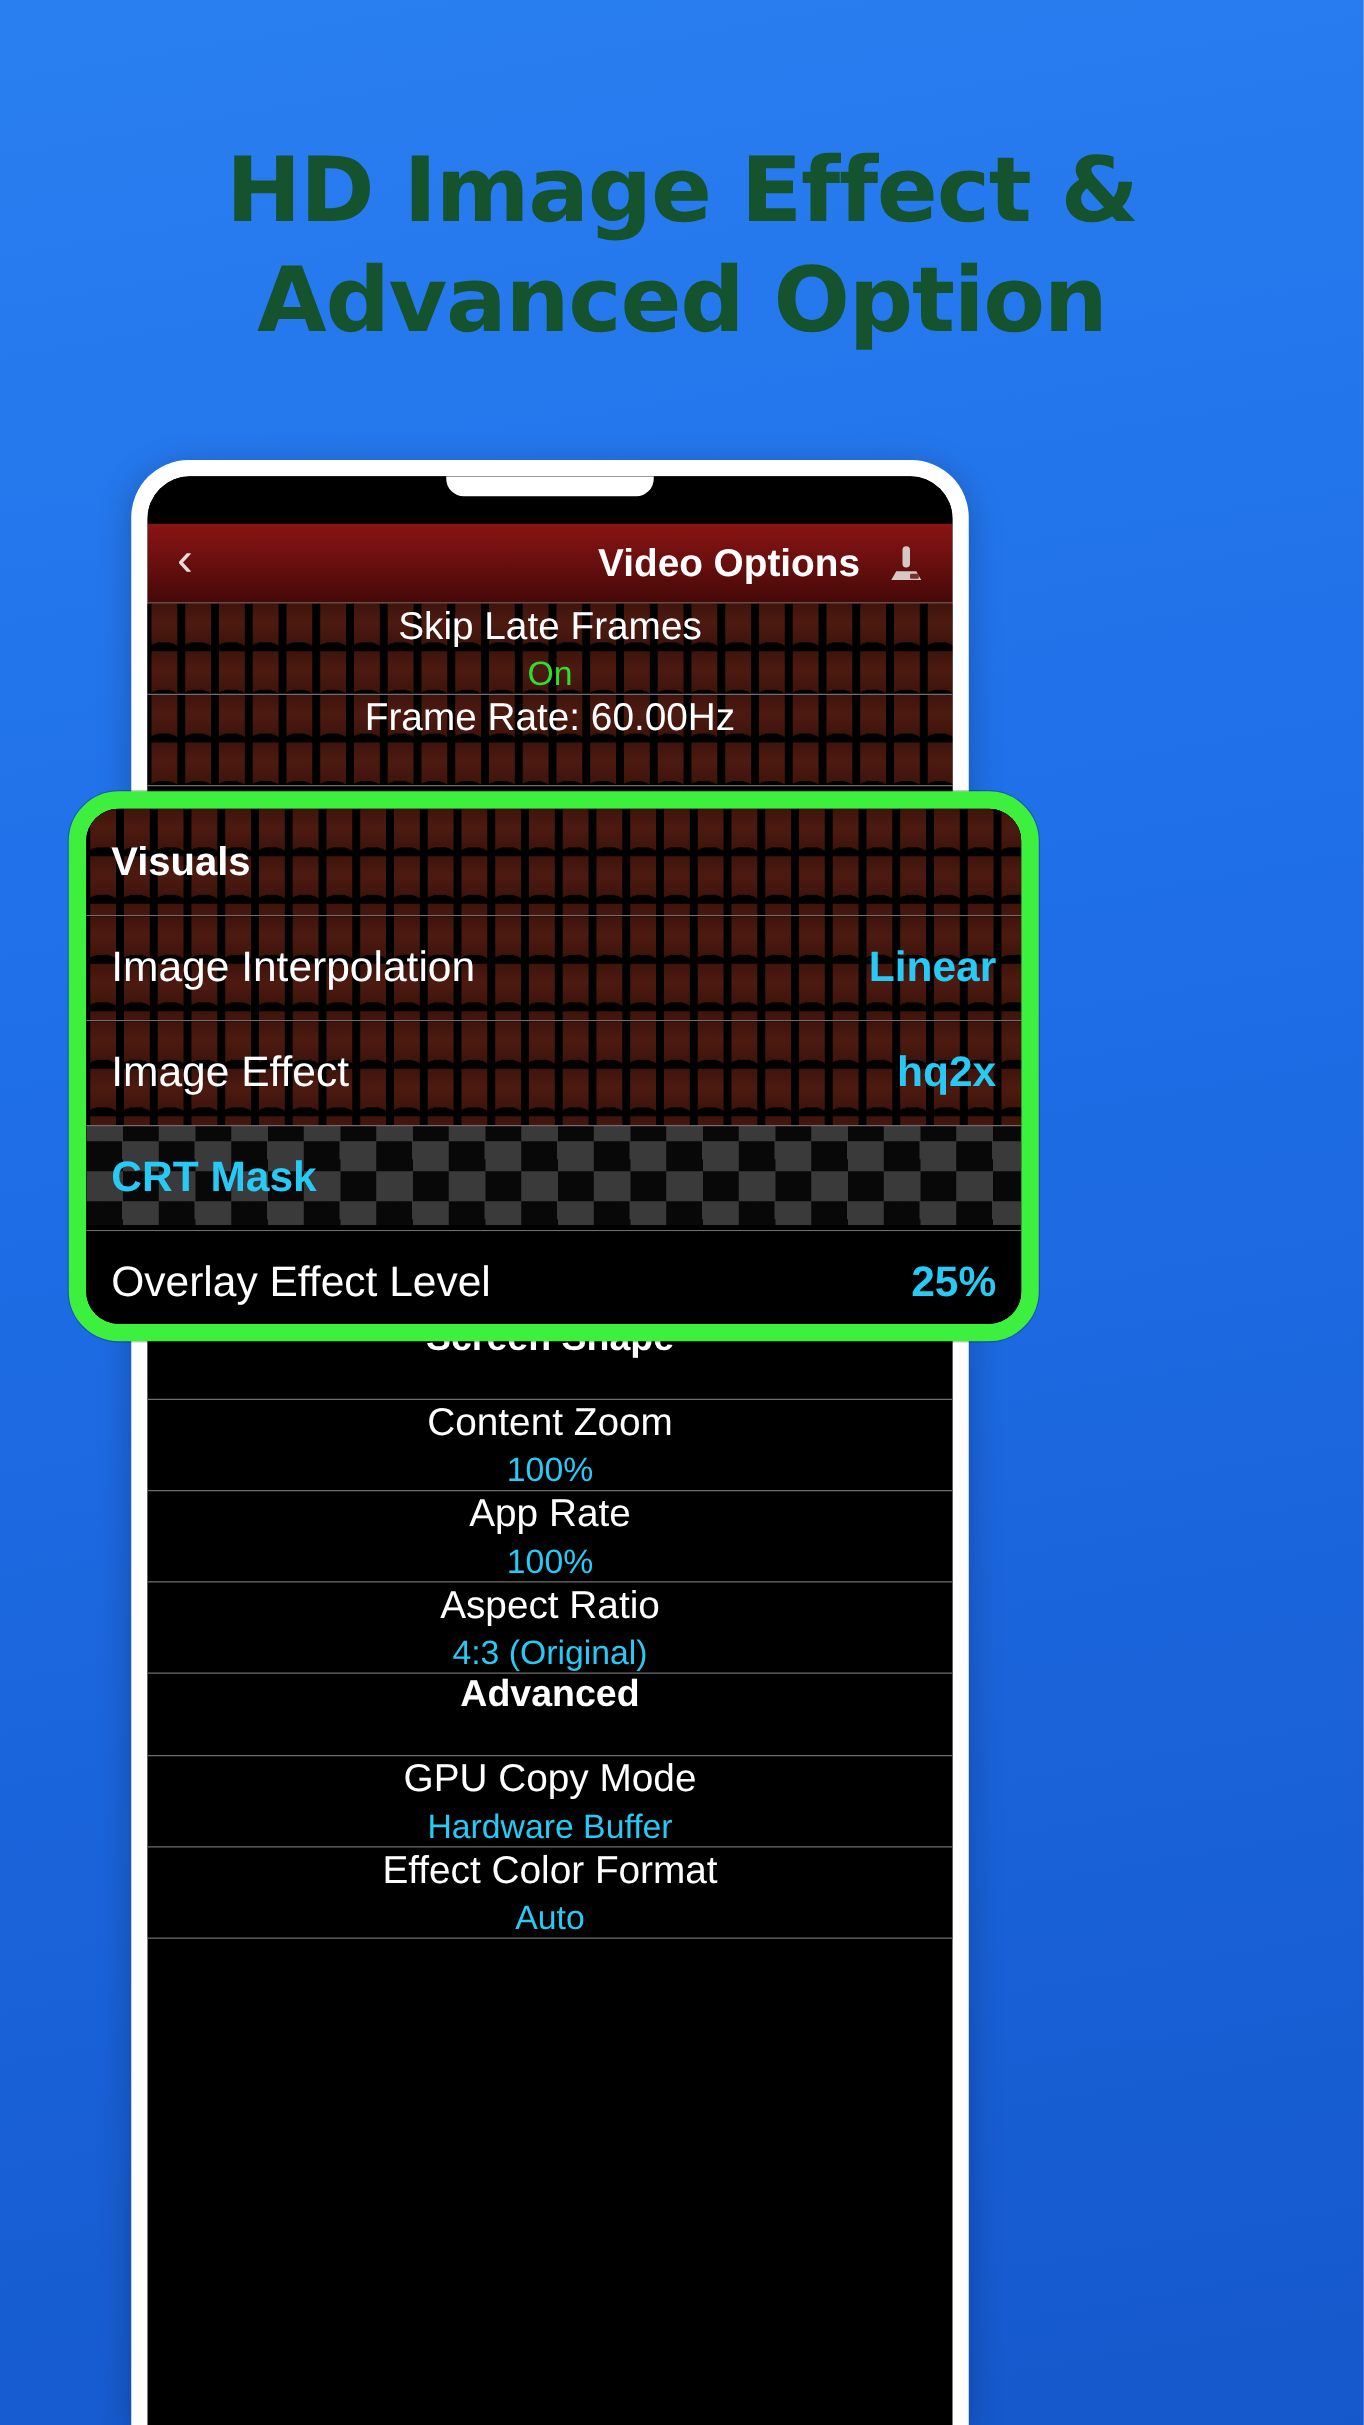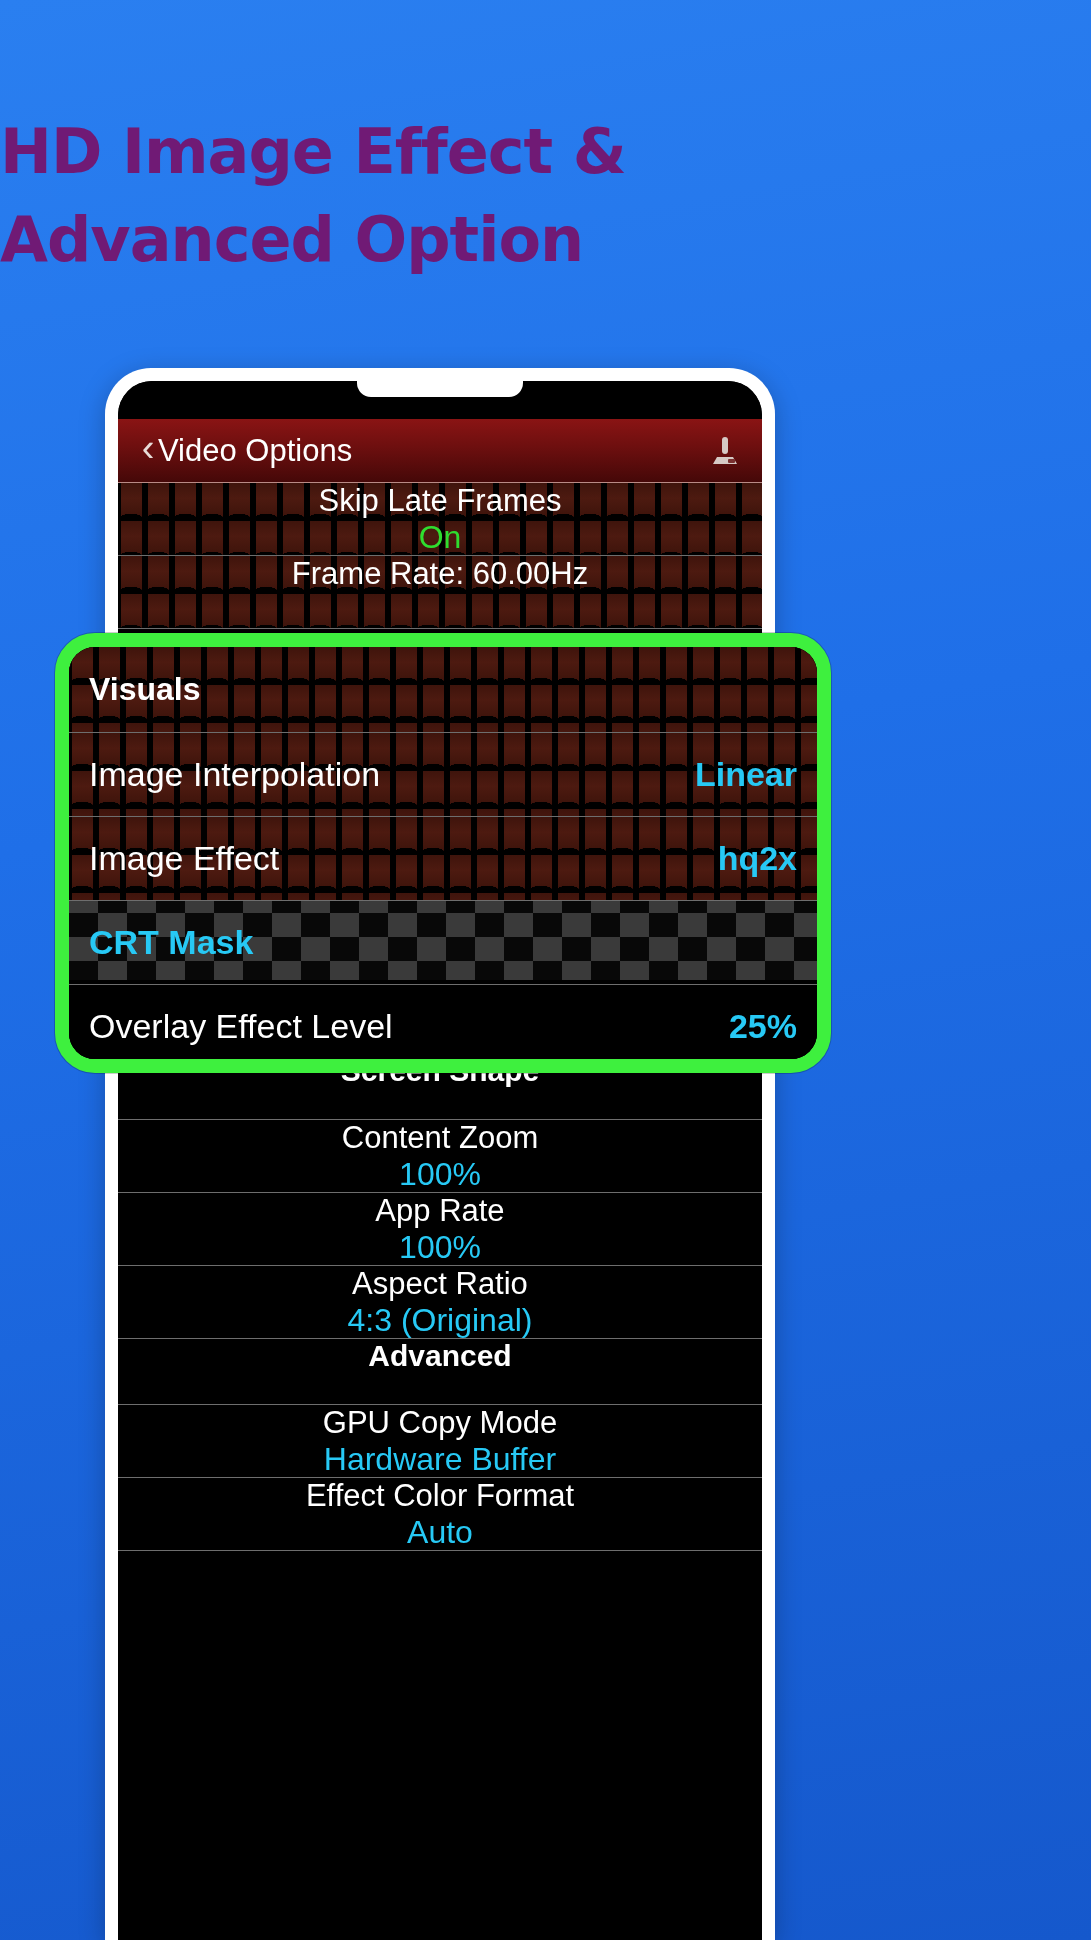--- a/index.html
+++ b/index.html
@@ -8,23 +8,24 @@
     font-family: "Liberation Sans", sans-serif;
     background: linear-gradient(170deg, #2a7ff0 0%, #1f6fe8 40%, #1558cc 100%);
     overflow:hidden;
     position:relative;
   }
 
   
   .headline {
     position:absolute;
     top:108px; left:0; width:1091px;
-    color:#701a75;
+    text-align:center;
+    color:#14532d;
     font-weight:bold;
-    font-size:62px;
+    font-size:72px;
     line-height:88px;
     letter-spacing:-1px;
     font-family:"DejaVu Sans", sans-serif;
   }
   .headline .ln { display:block; white-space:nowrap; }
 
   
   .phone {
     position:absolute;
     left:105px; top:368px;
@@ -59,39 +60,39 @@
     background:linear-gradient(180deg,#8a1414 0%,#6d0f0f 45%,#450808 100%);
     border-bottom:1px solid #b98b86;
     display:flex; align-items:center;
   }
   .back-chevron {
     width:60px; display:flex; align-items:center; justify-content:center;
     color:#e8dcd8; font-size:38px; line-height:1; font-weight:300;
     padding-bottom:5px;
   }
   .app-title {
-    flex:1; text-align:left;
-    color:#ffffff; font-size:31px; font-weight:400;
+    flex:1; text-align:right;
+    color:#ffffff; font-size:31px; font-weight:700;
     margin-left:-20px;
   }
   .joystick { width:74px; display:flex; align-items:center; justify-content:center; }
 
   
   .list { position:relative; background:#000; }
   .row {
     position:relative;
     height:73px;
     display:flex; align-items:center;
     padding:0 18px;
     border-bottom:1px solid #6e6e6e;
     flex-direction:column;
   }
   .row.brick { background-image:var(--brick); background-size:54px 38px; }
   .row-label { color:#ffffff; font-size:31px; flex:1; white-space:nowrap; }
-  .row-value { font-size:32px; white-space:nowrap; }
+  .row-value { font-size:27px; white-space:nowrap; }
   .v-cyan  { color:#27c9f5; }
   .v-green { color:#2fdd2f; }
   .row.section .row-label { font-weight:bold; font-size:30px; }
   .row.section { height:66px; }
 
   
   body {
     --brick:
       radial-gradient(ellipse 20px 9px at 13px 36px, #000 58%, transparent 60%),
       radial-gradient(ellipse 20px 9px at 40px 36px, #000 58%, transparent 60%),

